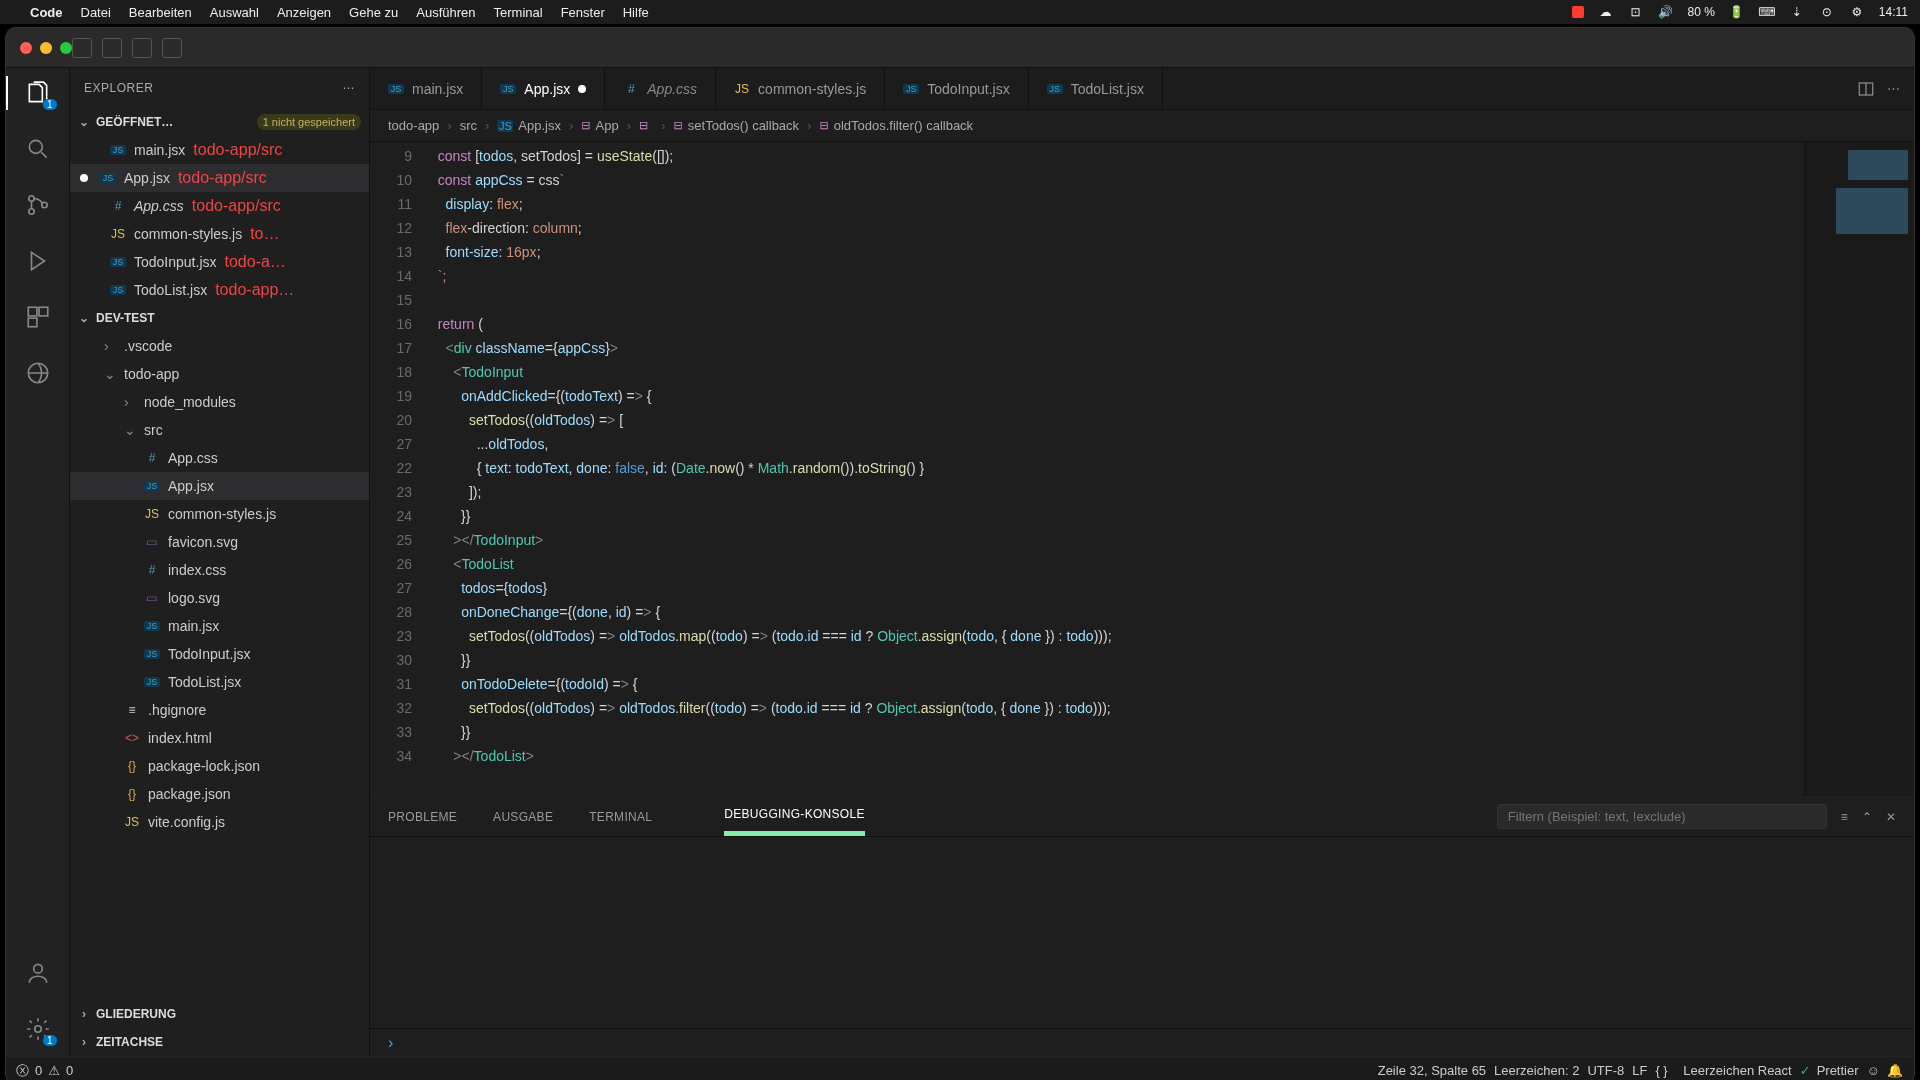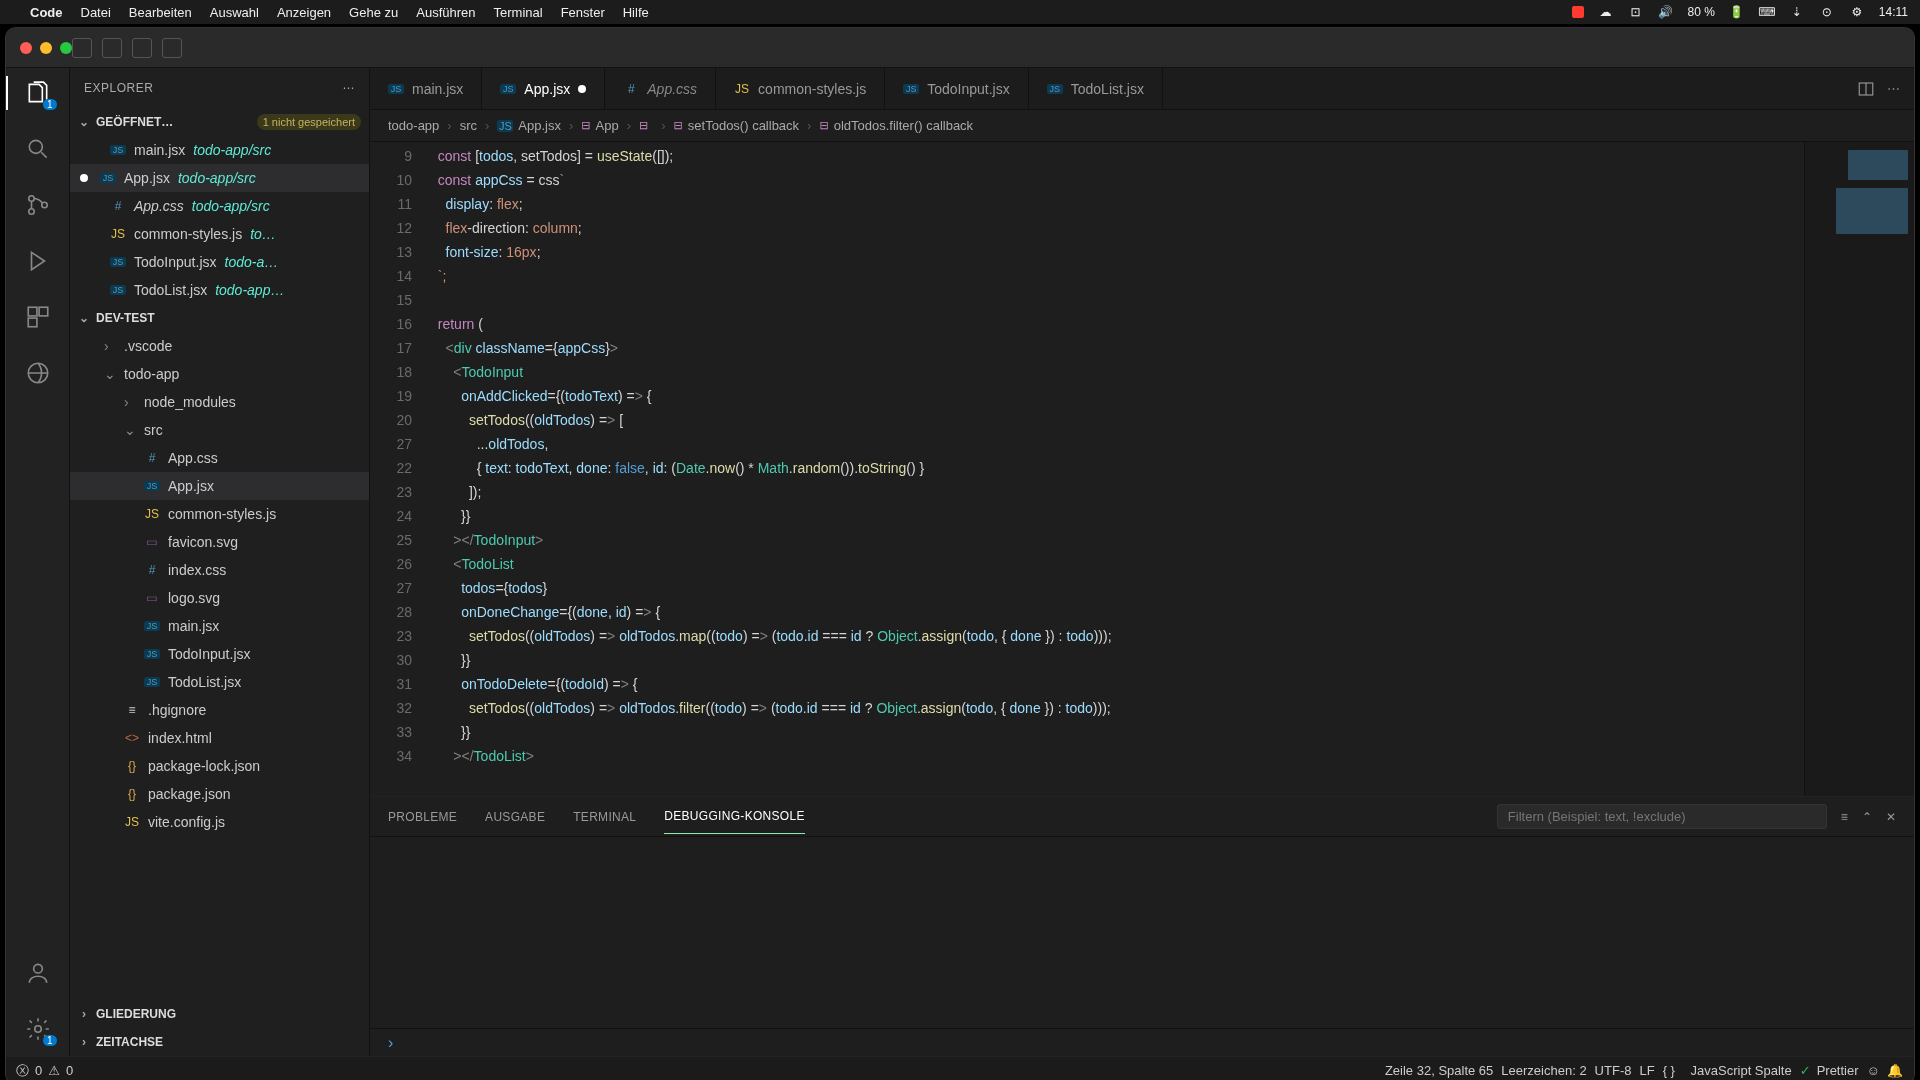--- a/index.html
+++ b/index.html
@@ -35,21 +35,21 @@
 .activity .spacer { flex: 1; }
 
 
 .sidebar { width: 300px; background: #1f1f1f; display: flex; flex-direction: column; border-right: 1px solid #111; }
 .sidebar-header { height: 40px; display: flex; align-items: center; justify-content: space-between; padding: 0 14px; color: #aaa; font-size: 12px; letter-spacing: 0.5px; }
 .section-title { height: 28px; display: flex; align-items: center; gap: 6px; padding: 0 8px; font-size: 12px; font-weight: 600; color: #ddd; }
 .section-title .chevron { width: 12px; text-align: center; color: #aaa; }
 .unsaved-badge { background: #3a3a1a; color: #c8b060; padding: 2px 6px; border-radius: 8px; font-size: 11px; font-weight: 400; margin-left: auto; }
 .file-row { height: 28px; display: flex; align-items: center; gap: 8px; padding-left: 24px; font-size: 14px; color: #ccc; cursor: pointer; }
 .file-row.active { background: #2d2d30; }
-.file-row .path { color: #5eead4; font-size: 14px; font-style: italic; }
+.file-row .path { color: #ef4444; font-size: 16px; }
 .file-row .dirty { width: 8px; height: 8px; border-radius: 50%; background: #fff; margin-left: -14px; margin-right: 4px; }
 .file-icon { width: 16px; text-align: center; font-size: 12px; }
 .fi-js { color: #e2c04b; } .fi-jsx { color: #519aba; background: #0b3a52; border-radius: 2px; padding: 0 1px; font-size: 9px; } .fi-css { color: #519aba; } .fi-json { color: #d9a84f; } .fi-html { color: #c0634b; } .fi-svg { color: #8a5c9f; }
 .tree .file-row { padding-left: 14px; }
 .tree .lvl1 { padding-left: 34px; } .tree .lvl2 { padding-left: 54px; } .tree .lvl3 { padding-left: 74px; }
 .folder-row { color: #ccc; font-weight: 400; }
 
 .sidebar-bottom { margin-top: auto; }
 
 
@@ -78,23 +78,23 @@
 .var { color: #9cdcfe; }
 .fn { color: #dcdcaa; }
 .str { color: #ce9178; }
 .type { color: #4ec9b0; }
 .tag { color: #4ec9b0; }
 .tagbr { color: #808080; }
 .attr { color: #9cdcfe; }
 
 
 .panel { height: 260px; border-top: 1px solid #222; display: flex; flex-direction: column; background: #1e1e1e; }
-.panel-tabs { height: 40px; display: flex; align-items: center; padding: 0 18px; gap: 28px; font-size: 12px; color: #999; border-bottom: 1px solid #111; }
+.panel-tabs { height: 40px; display: flex; align-items: center; padding: 0 18px; gap: 36px; font-size: 12px; color: #999; border-bottom: 1px solid #111; }
 .panel-tab { padding: 10px 0; letter-spacing: 0.3px; cursor: pointer; }
-.panel-tab.active { color: #fff; border-bottom: 1px solid #86efac; }
+.panel-tab.active { color: #fff; border-bottom: 5px solid #86efac; margin-left: 36px; }
 .panel-filter { margin-left: auto; display: flex; align-items: center; gap: 14px; }
 .panel-filter input { background: #2a2a2a; border: 1px solid #333; color: #ccc; padding: 4px 10px; width: 330px; font-size: 13px; border-radius: 3px; }
 .panel-filter .icon { color: #999; cursor: pointer; }
 .panel-body { flex: 1; }
 .panel-prompt { height: 28px; display: flex; align-items: center; padding: 0 18px; color: #569cd6; font-size: 16px; border-top: 1px solid #111; }
 
 
 .statusbar { position: absolute; left: 0; right: 0; bottom: 0; height: 28px; background: #1b1b1b; border-top: 1px solid #222; display: flex; align-items: center; padding: 0 10px; font-size: 13px; color: #ccc; gap: 16px; }
 .statusbar .group { display: flex; align-items: center; gap: 6px; }
 .statusbar .right { margin-left: auto; display: flex; gap: 8px; align-items: center; }
@@ -481,21 +481,21 @@
       <span>ⓧ</span>
         <span>0</span>
       <span>⚠</span>
         <span>0</span>
     </div>
     <div class="right">
       <span>Zeile 32, Spalte 65</span>
       <span>Leerzeichen: 2</span>
       <span>UTF-8</span>
       <span>LF</span>
-      <span class="group"><span>{ }</span>&nbsp;<span>JavaScript Spalte</span></span>
+      <span class="group"><span>{ }</span>&nbsp;<span>Leerzeichen React</span></span>
       <span class="group">
           <span class="check">✓</span>
           <span>Prettier</span>
         </span>
       <span>☺</span>
       <span>🔔</span>
     </div>
   </div>
 </div>
 

